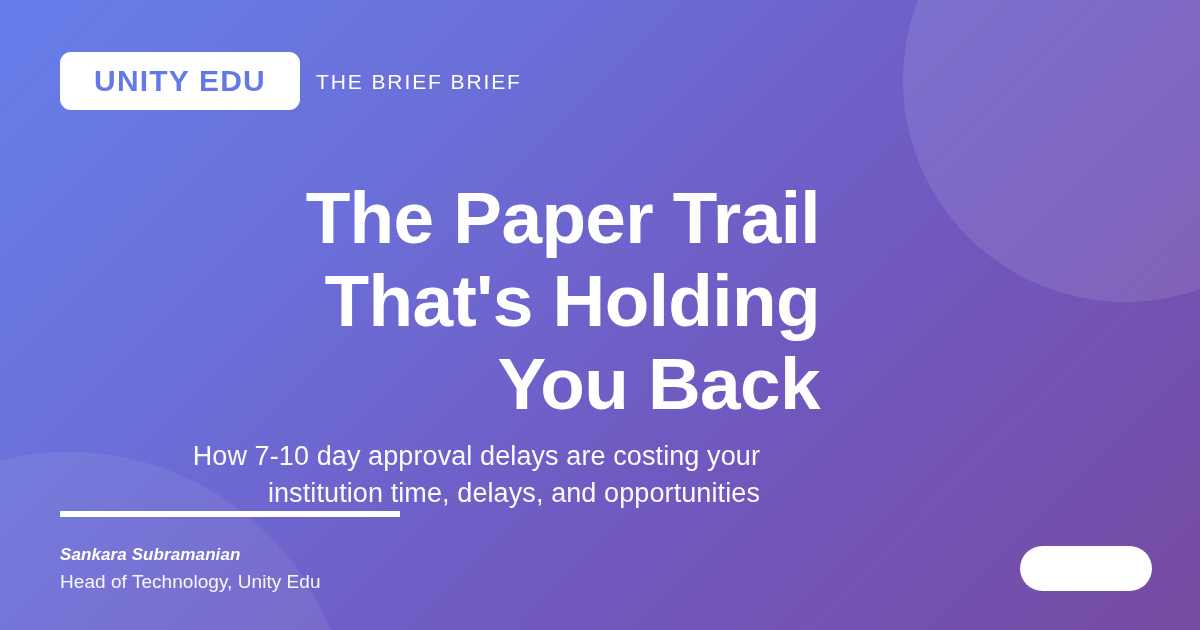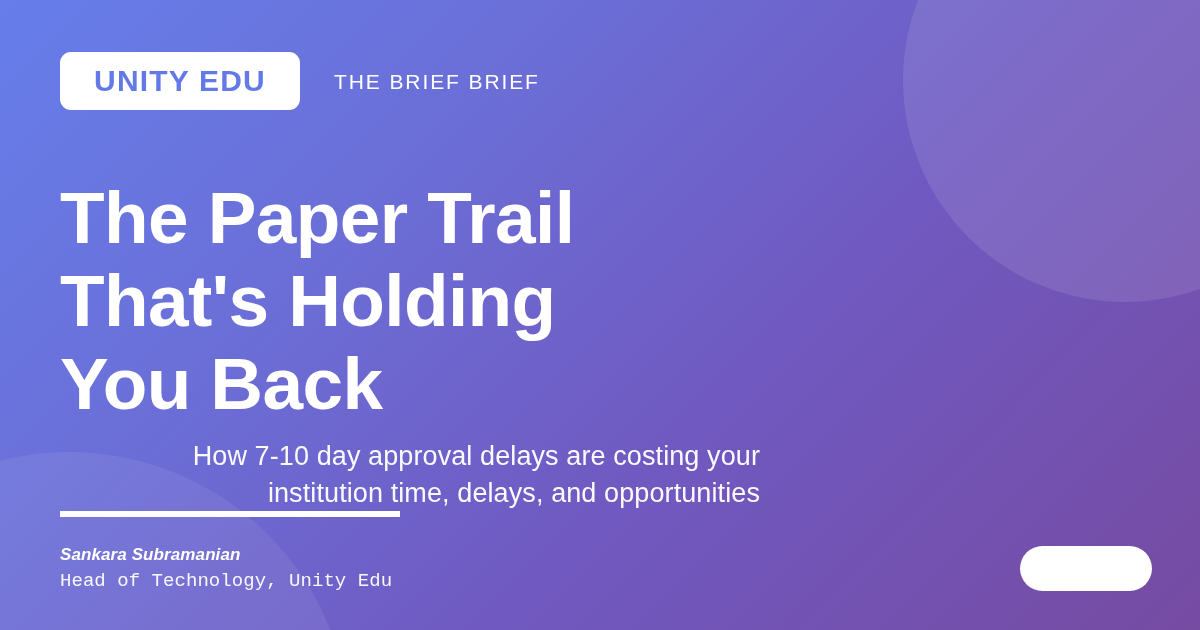--- a/index.html
+++ b/index.html
@@ -44,21 +44,21 @@
     pointer-events: none;
   }
 
   
   .header {
     position: absolute;
     left: 60px;
     top: 52px;
     display: flex;
     align-items: center;
-    gap: 34px;
+    gap: 16px;
   }
   .logo-badge {
     width: 240px;
     height: 58px;
     border-radius: 11px;
     background: #ffffff;
     display: flex;
     align-items: center;
     justify-content: center;
     box-sizing: border-box;
@@ -85,20 +85,21 @@
     position: absolute;
     left: 60px;
     top: 176px;
     width: 760px;
     color: #ffffff;
     font-size: 73px;
     font-weight: bold;
     line-height: 83px;
     letter-spacing: -0.6px;
     margin: 0;
+    text-align: right;
   }
   .headline-line {
     display: block;
     white-space: nowrap;
   }
 
   
   .subtitle {
     position: absolute;
     left: 60px;
@@ -143,21 +144,20 @@
     font-style: italic;
   }
   .author-role {
     color: #ffffff;
     font-size: 19px;
     font-weight: normal;
     line-height: 25px;
     letter-spacing: 0.05px;
     white-space: nowrap;
     opacity: 0.95;
-    font-family: Liberation Mono, monospace;
   }
 
   
   .corner-pill {
     position: absolute;
     left: 1020px;
     top: 546px;
     width: 132px;
     height: 45px;
     border-radius: 23px;

